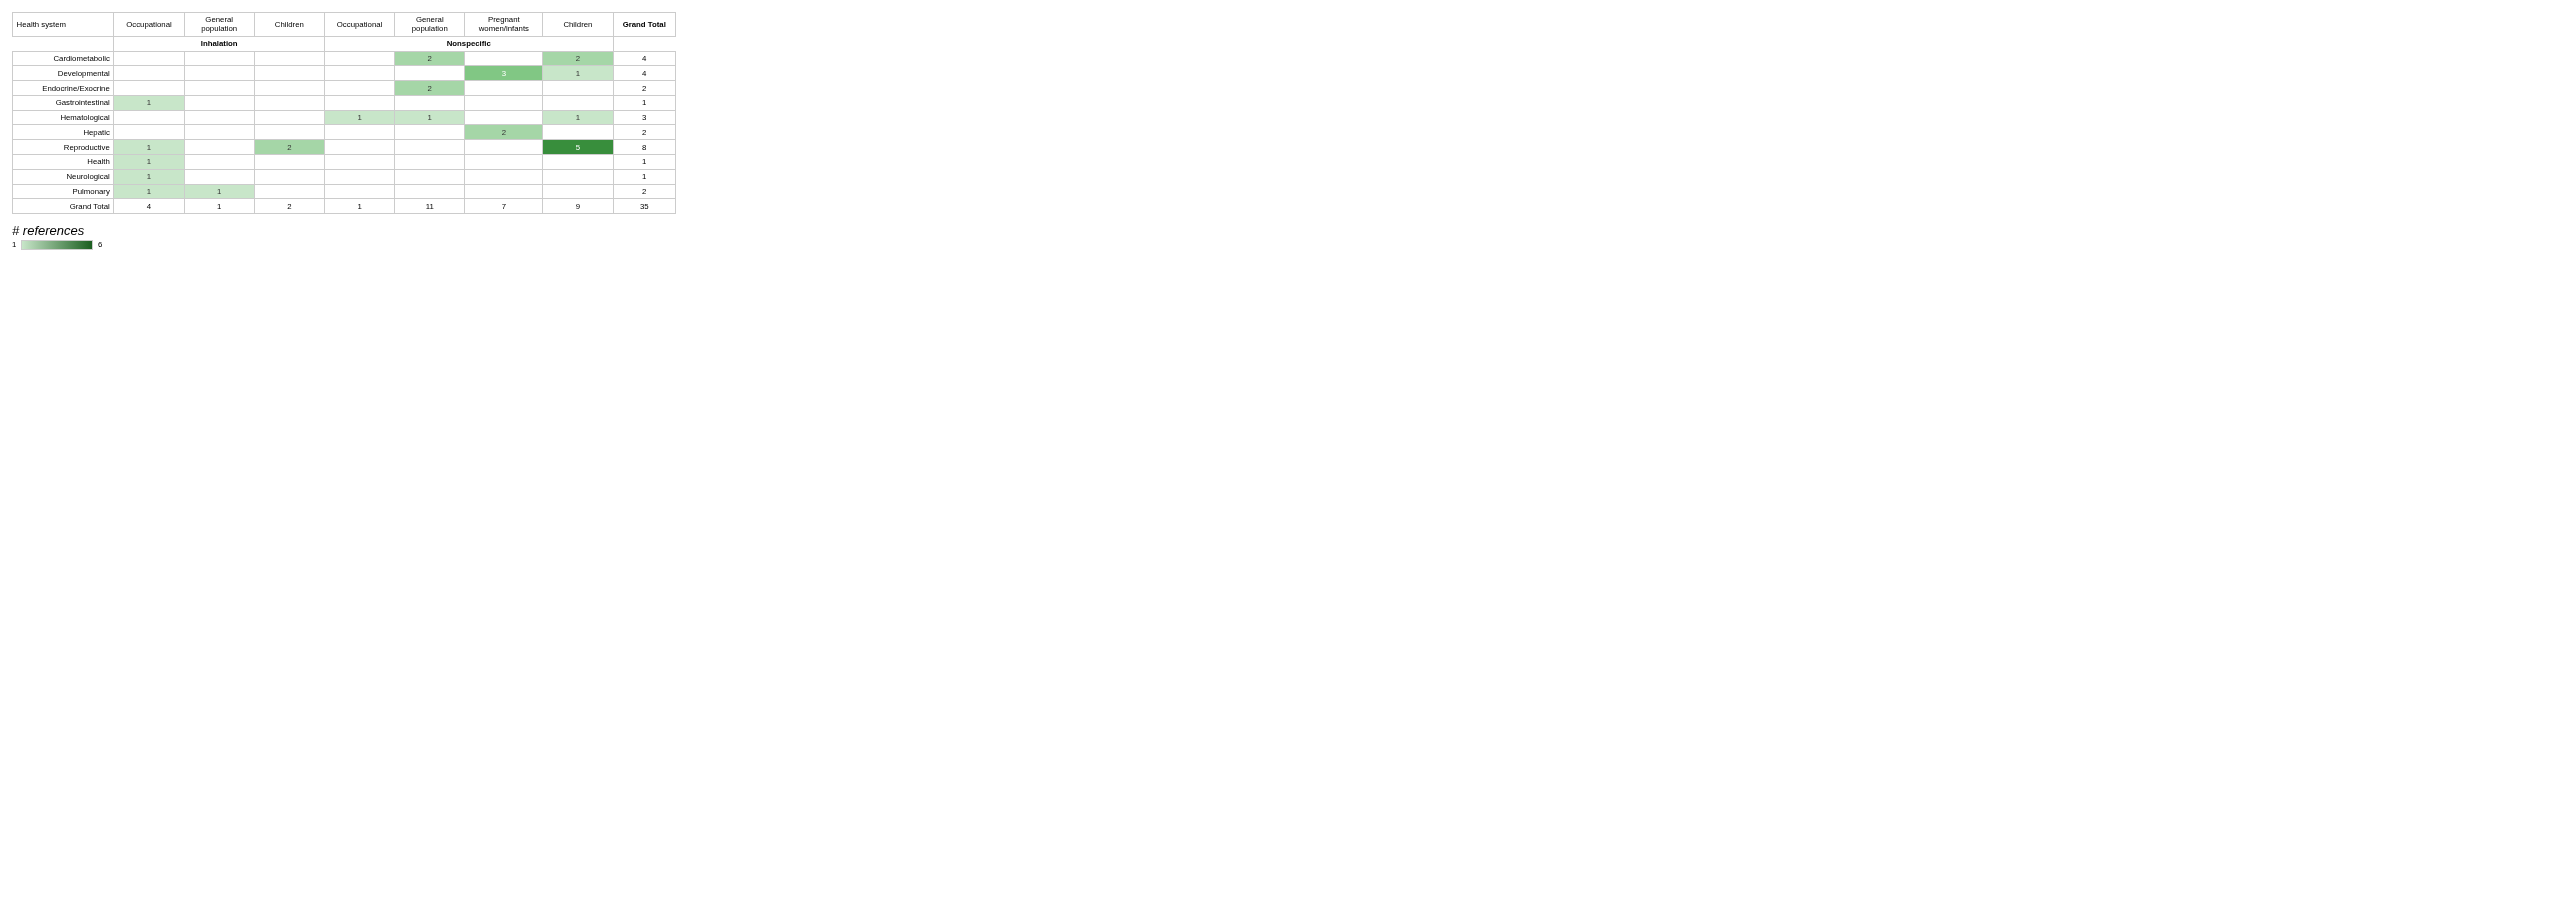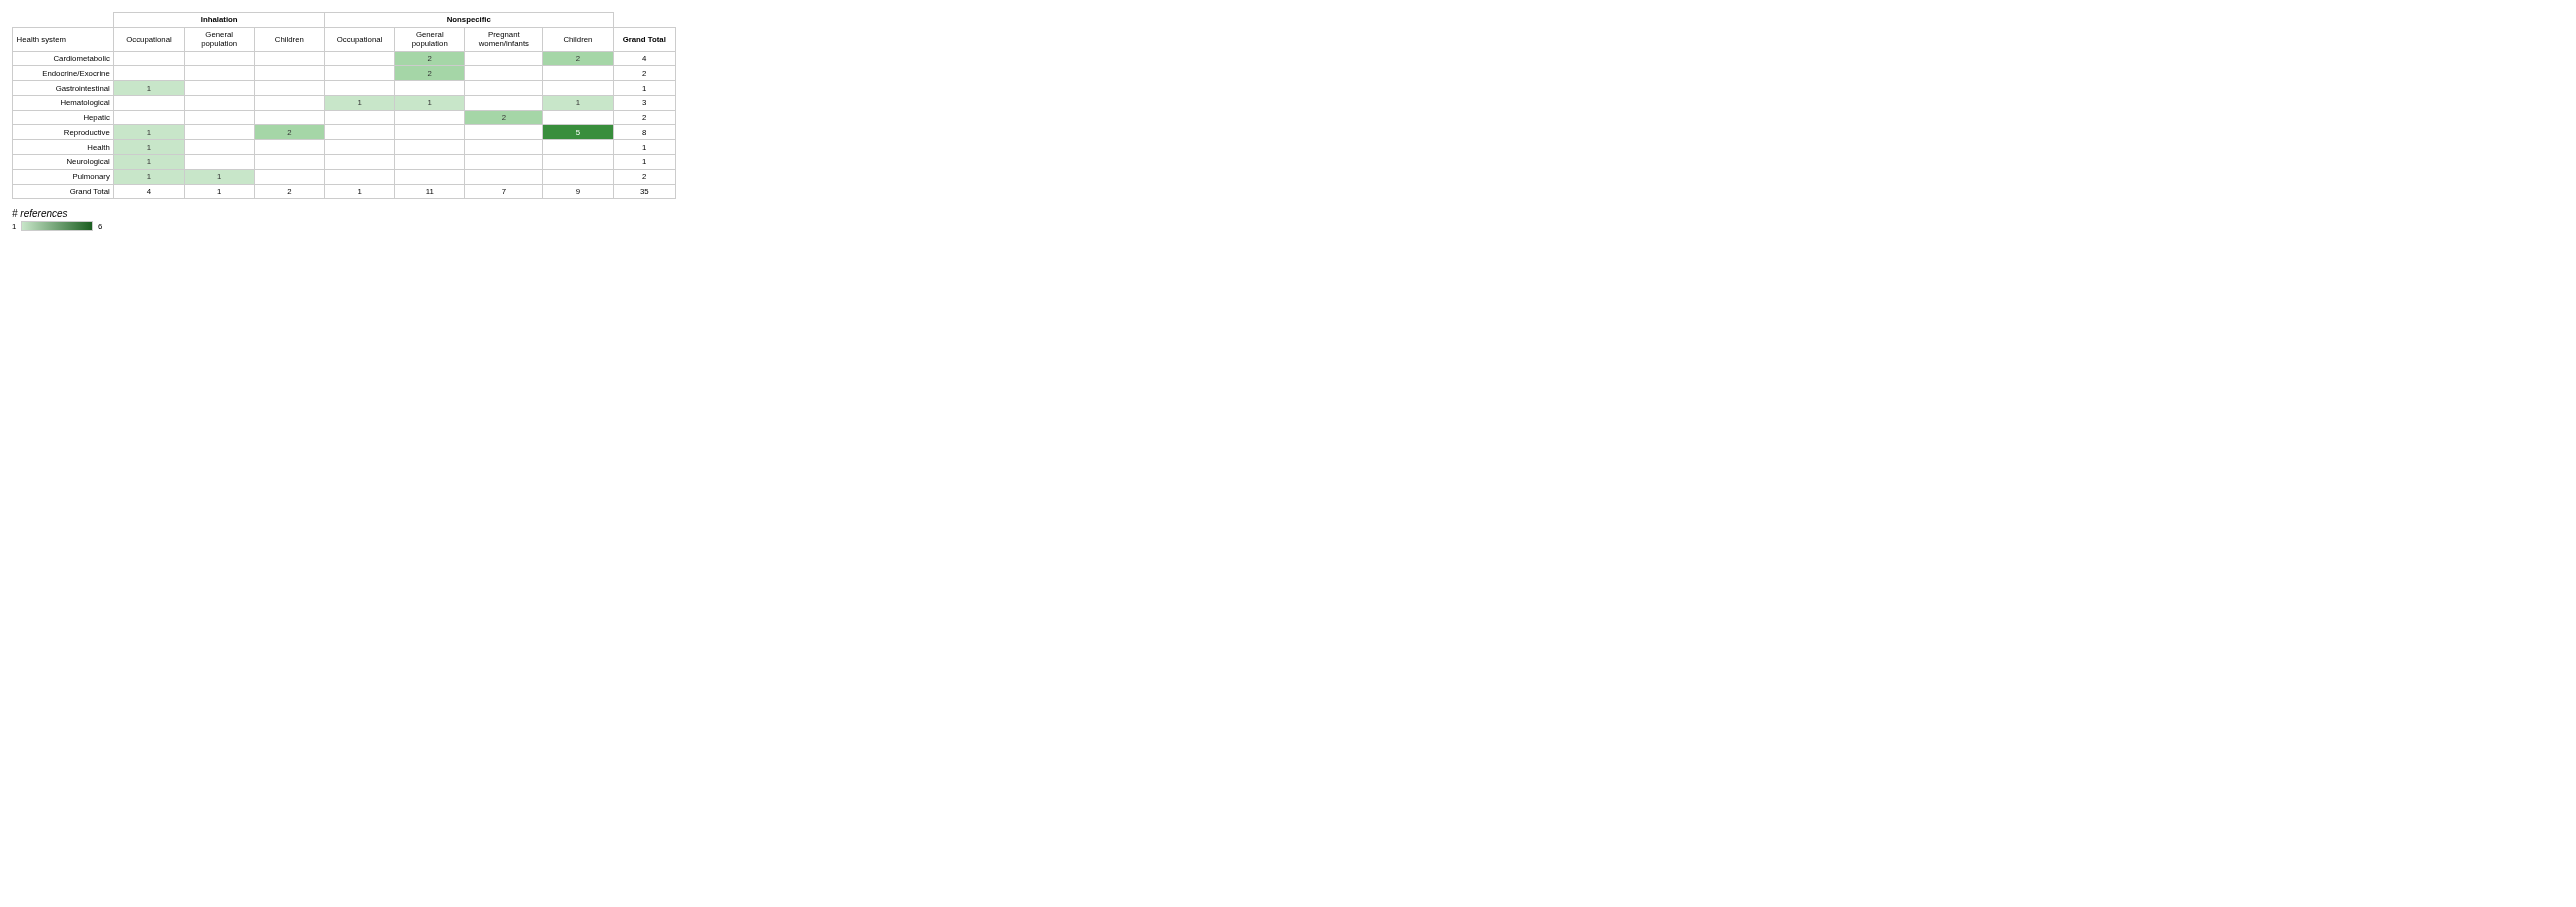--- a/index.html
+++ b/index.html
@@ -49,21 +49,21 @@
       border-top: 1.2px solid #888;
     }
     .legend-container {
       margin-top: 8.4px;
       display: flex;
       align-items: center;
       gap: 3.6px;
       font-size: 7.8px;
     }
     .legend-title {
-      font-size: 10px;
+      font-size: 13px;
       font-style: italic;
     }
     .legend-gradient {
       width: 72px;
       height: 9.7px;
       background: linear-gradient(to right, #c8e6c9, #1b5e20);
       border: 0.6px solid #ccc;
     }
     .inhalation-header {
       border-bottom: 0.6px solid #ccc;
@@ -86,50 +86,61 @@
       <col style="width:9%">
       <col style="width:9%">
       <col style="width:9%">
       <col style="width:9%">
       <col style="width:9%">
       <col style="width:10%">
       <col style="width:9%">
       <col style="width:8%">
     </colgroup>
     <thead>
-
-      <tr>
-        <th class="row-label empty-header" style="border:none;"></th>
-        <th colspan="3" class="header-group inhalation-header" style="border-left:0.6px solid #ccc; border-right:0.6px solid #ccc; border-top:0.6px solid #ccc;">Inhalation</th>
-        <th colspan="4" class="header-group nonspecific-header section-divider" style="border-right:0.6px solid #ccc; border-top:0.6px solid #ccc;">Nonspecific</th>
-        <th style="border:none; background:#fff;"></th>
-      </tr>
 
       <tr>
         <th class="row-label" style="text-align:left; border-top: 0.6px solid #ccc;">Health system</th>
         <th>Occupational</th>
         <th>General population</th>
         <th>Children</th>
         <th class="section-divider">Occupational</th>
         <th>General population</th>
         <th>Pregnant women/infants</th>
         <th>Children</th>
         <th class="grand-total-col" style="font-weight:bold;">Grand Total</th>
       </tr>
+
+      <tr>
+        <th class="row-label empty-header" style="border:none;"></th>
+        <th colspan="3" class="header-group inhalation-header" style="border-left:0.6px solid #ccc; border-right:0.6px solid #ccc; border-top:0.6px solid #ccc;">Inhalation</th>
+        <th colspan="4" class="header-group nonspecific-header section-divider" style="border-right:0.6px solid #ccc; border-top:0.6px solid #ccc;">Nonspecific</th>
+        <th style="border:none; background:#fff;"></th>
+      </tr>
     </thead>
     <tbody id="table-body">
     <tr>
           <td class="row-label">Cardiometabolic</td>
           <td></td>
           <td></td>
           <td></td>
           <td class="section-divider"></td>
           <td style="background-color: rgb(165, 214, 167); color: rgb(51, 51, 51);">2</td>
           <td></td>
           <td style="background-color: rgb(165, 214, 167); color: rgb(51, 51, 51);">2</td>
+          <td class="grand-total-col">4</td>
+        </tr>
+        <tr>
+          <td class="row-label">Developmental</td>
+          <td></td>
+          <td></td>
+          <td></td>
+          <td class="section-divider"></td>
+          <td></td>
+          <td style="background-color: rgb(129, 199, 132); color: rgb(255, 255, 255);">3</td>
+          <td style="background-color: rgb(200, 230, 201); color: rgb(51, 51, 51);">1</td>
           <td class="grand-total-col">4</td>
         </tr>
         <tr>
           <td class="row-label">Endocrine/Exocrine</td>
           <td></td>
           <td></td>
           <td></td>
           <td class="section-divider"></td>
           <td style="background-color: rgb(165, 214, 167); color: rgb(51, 51, 51);">2</td>
           <td></td>

